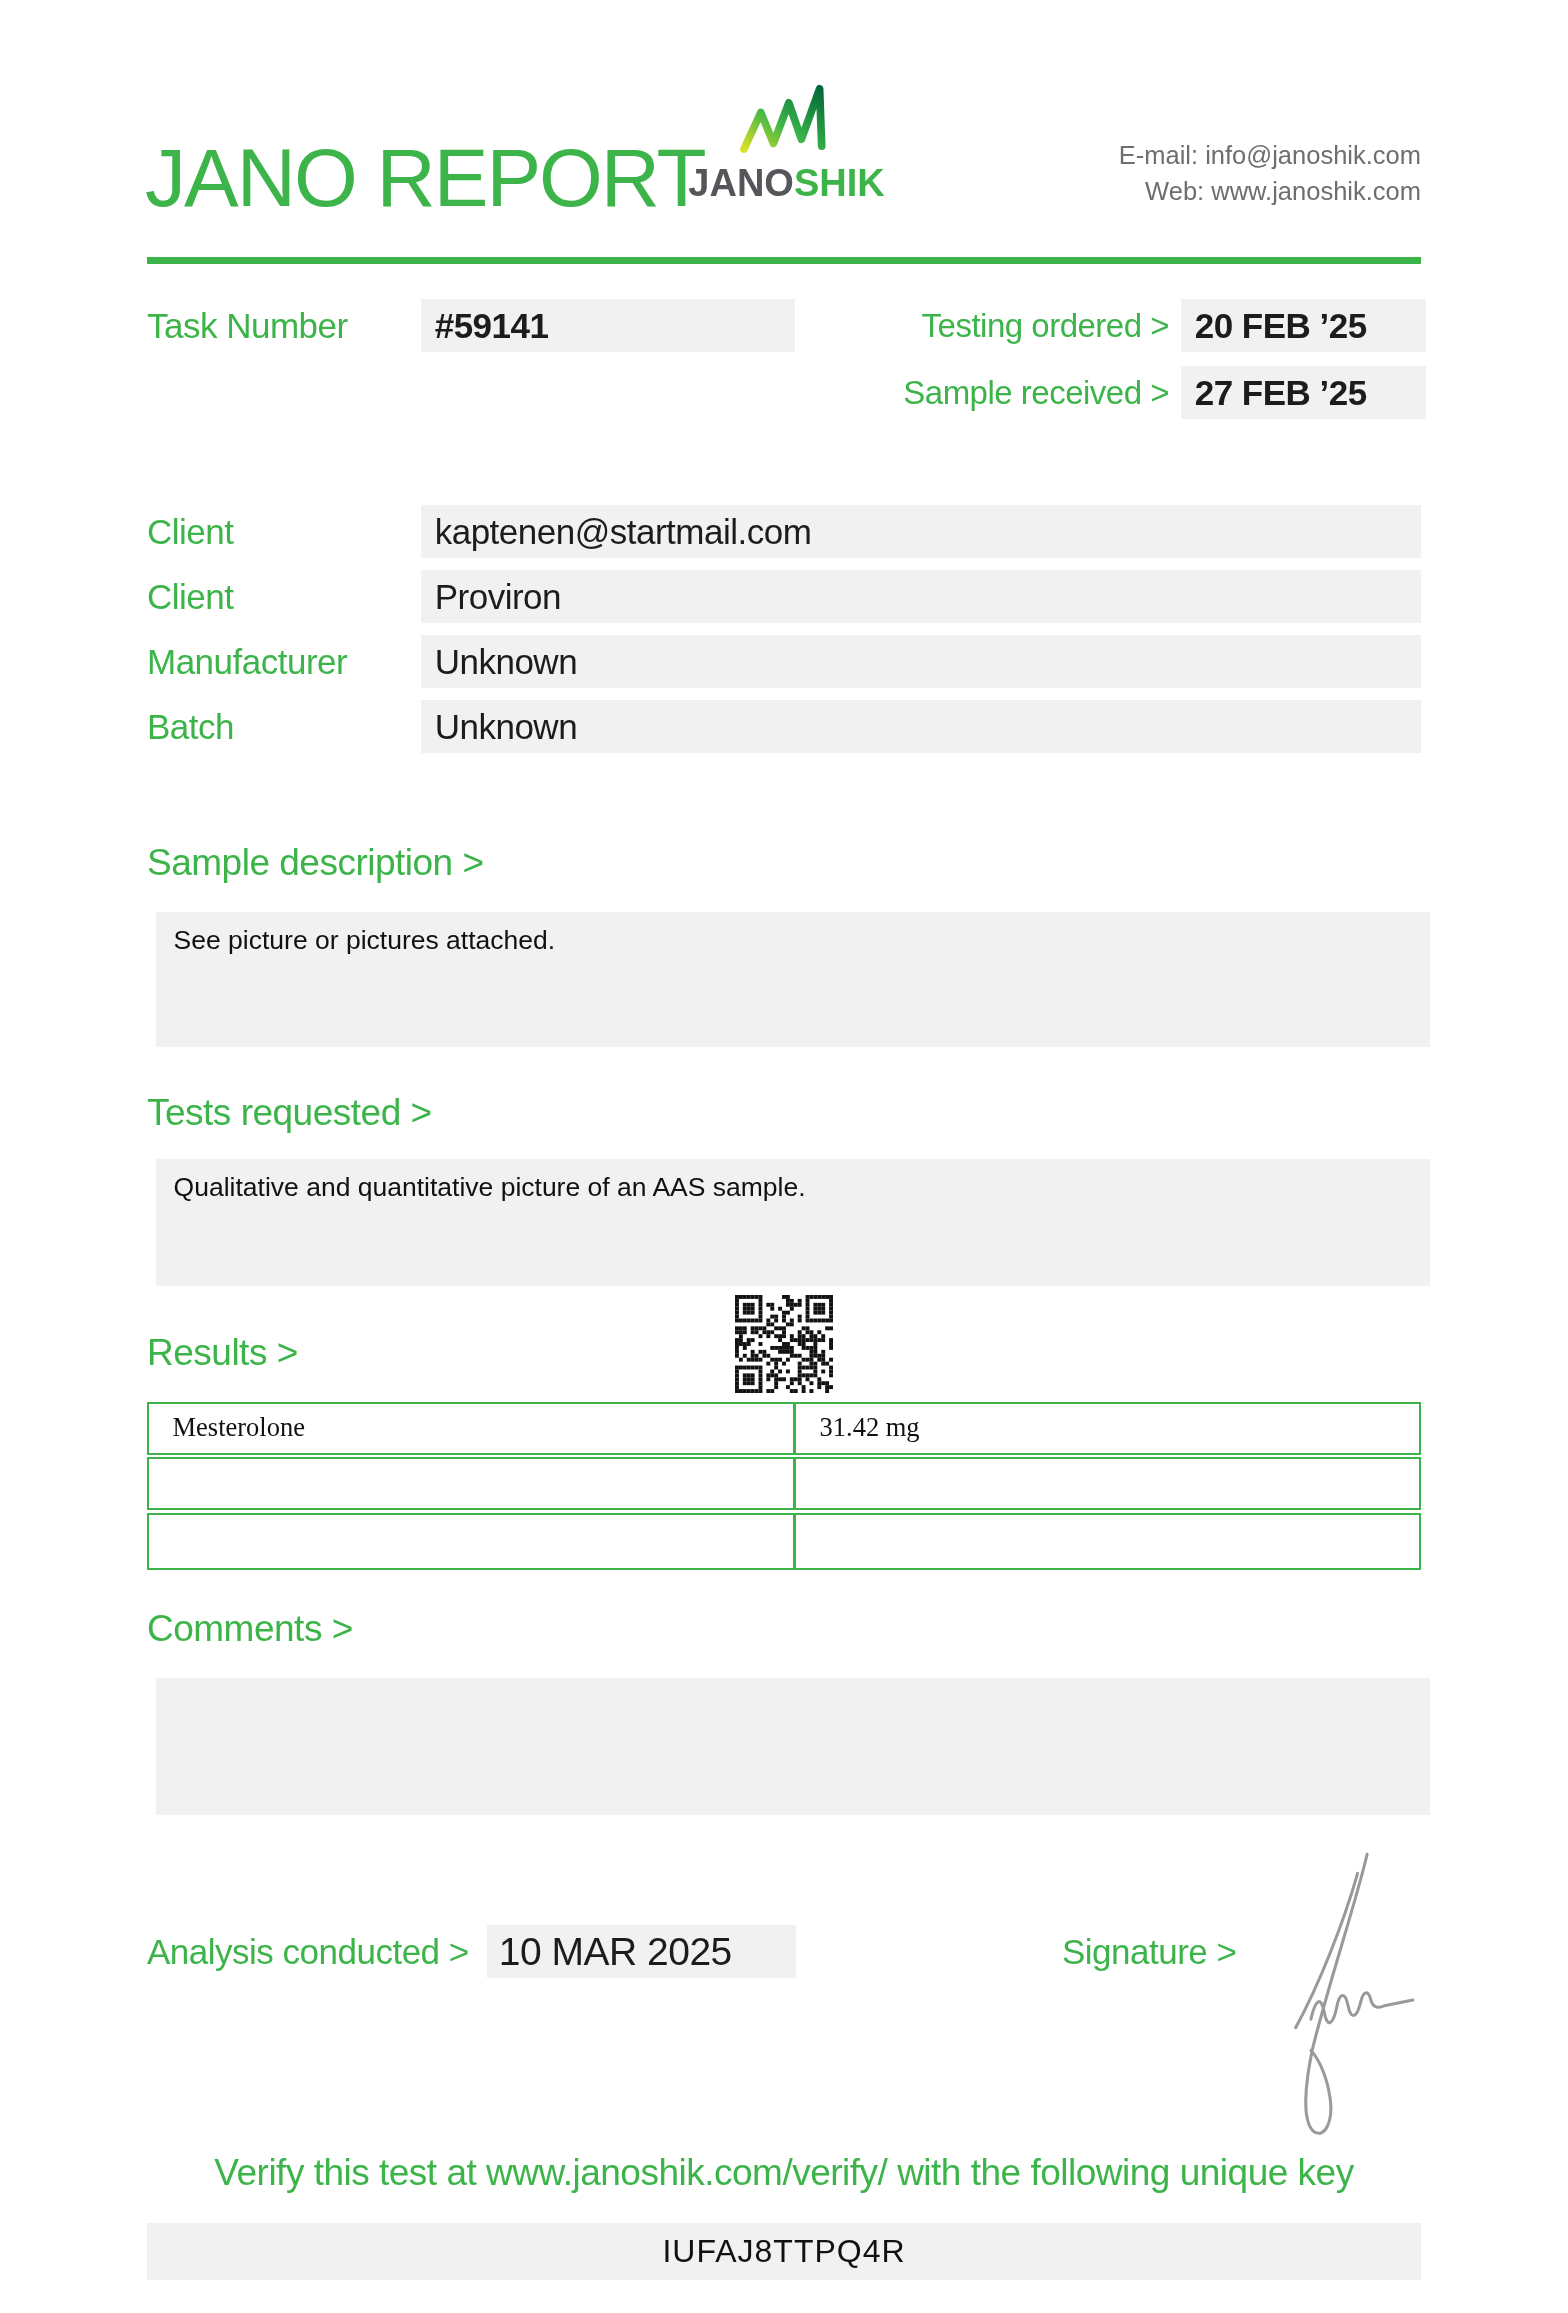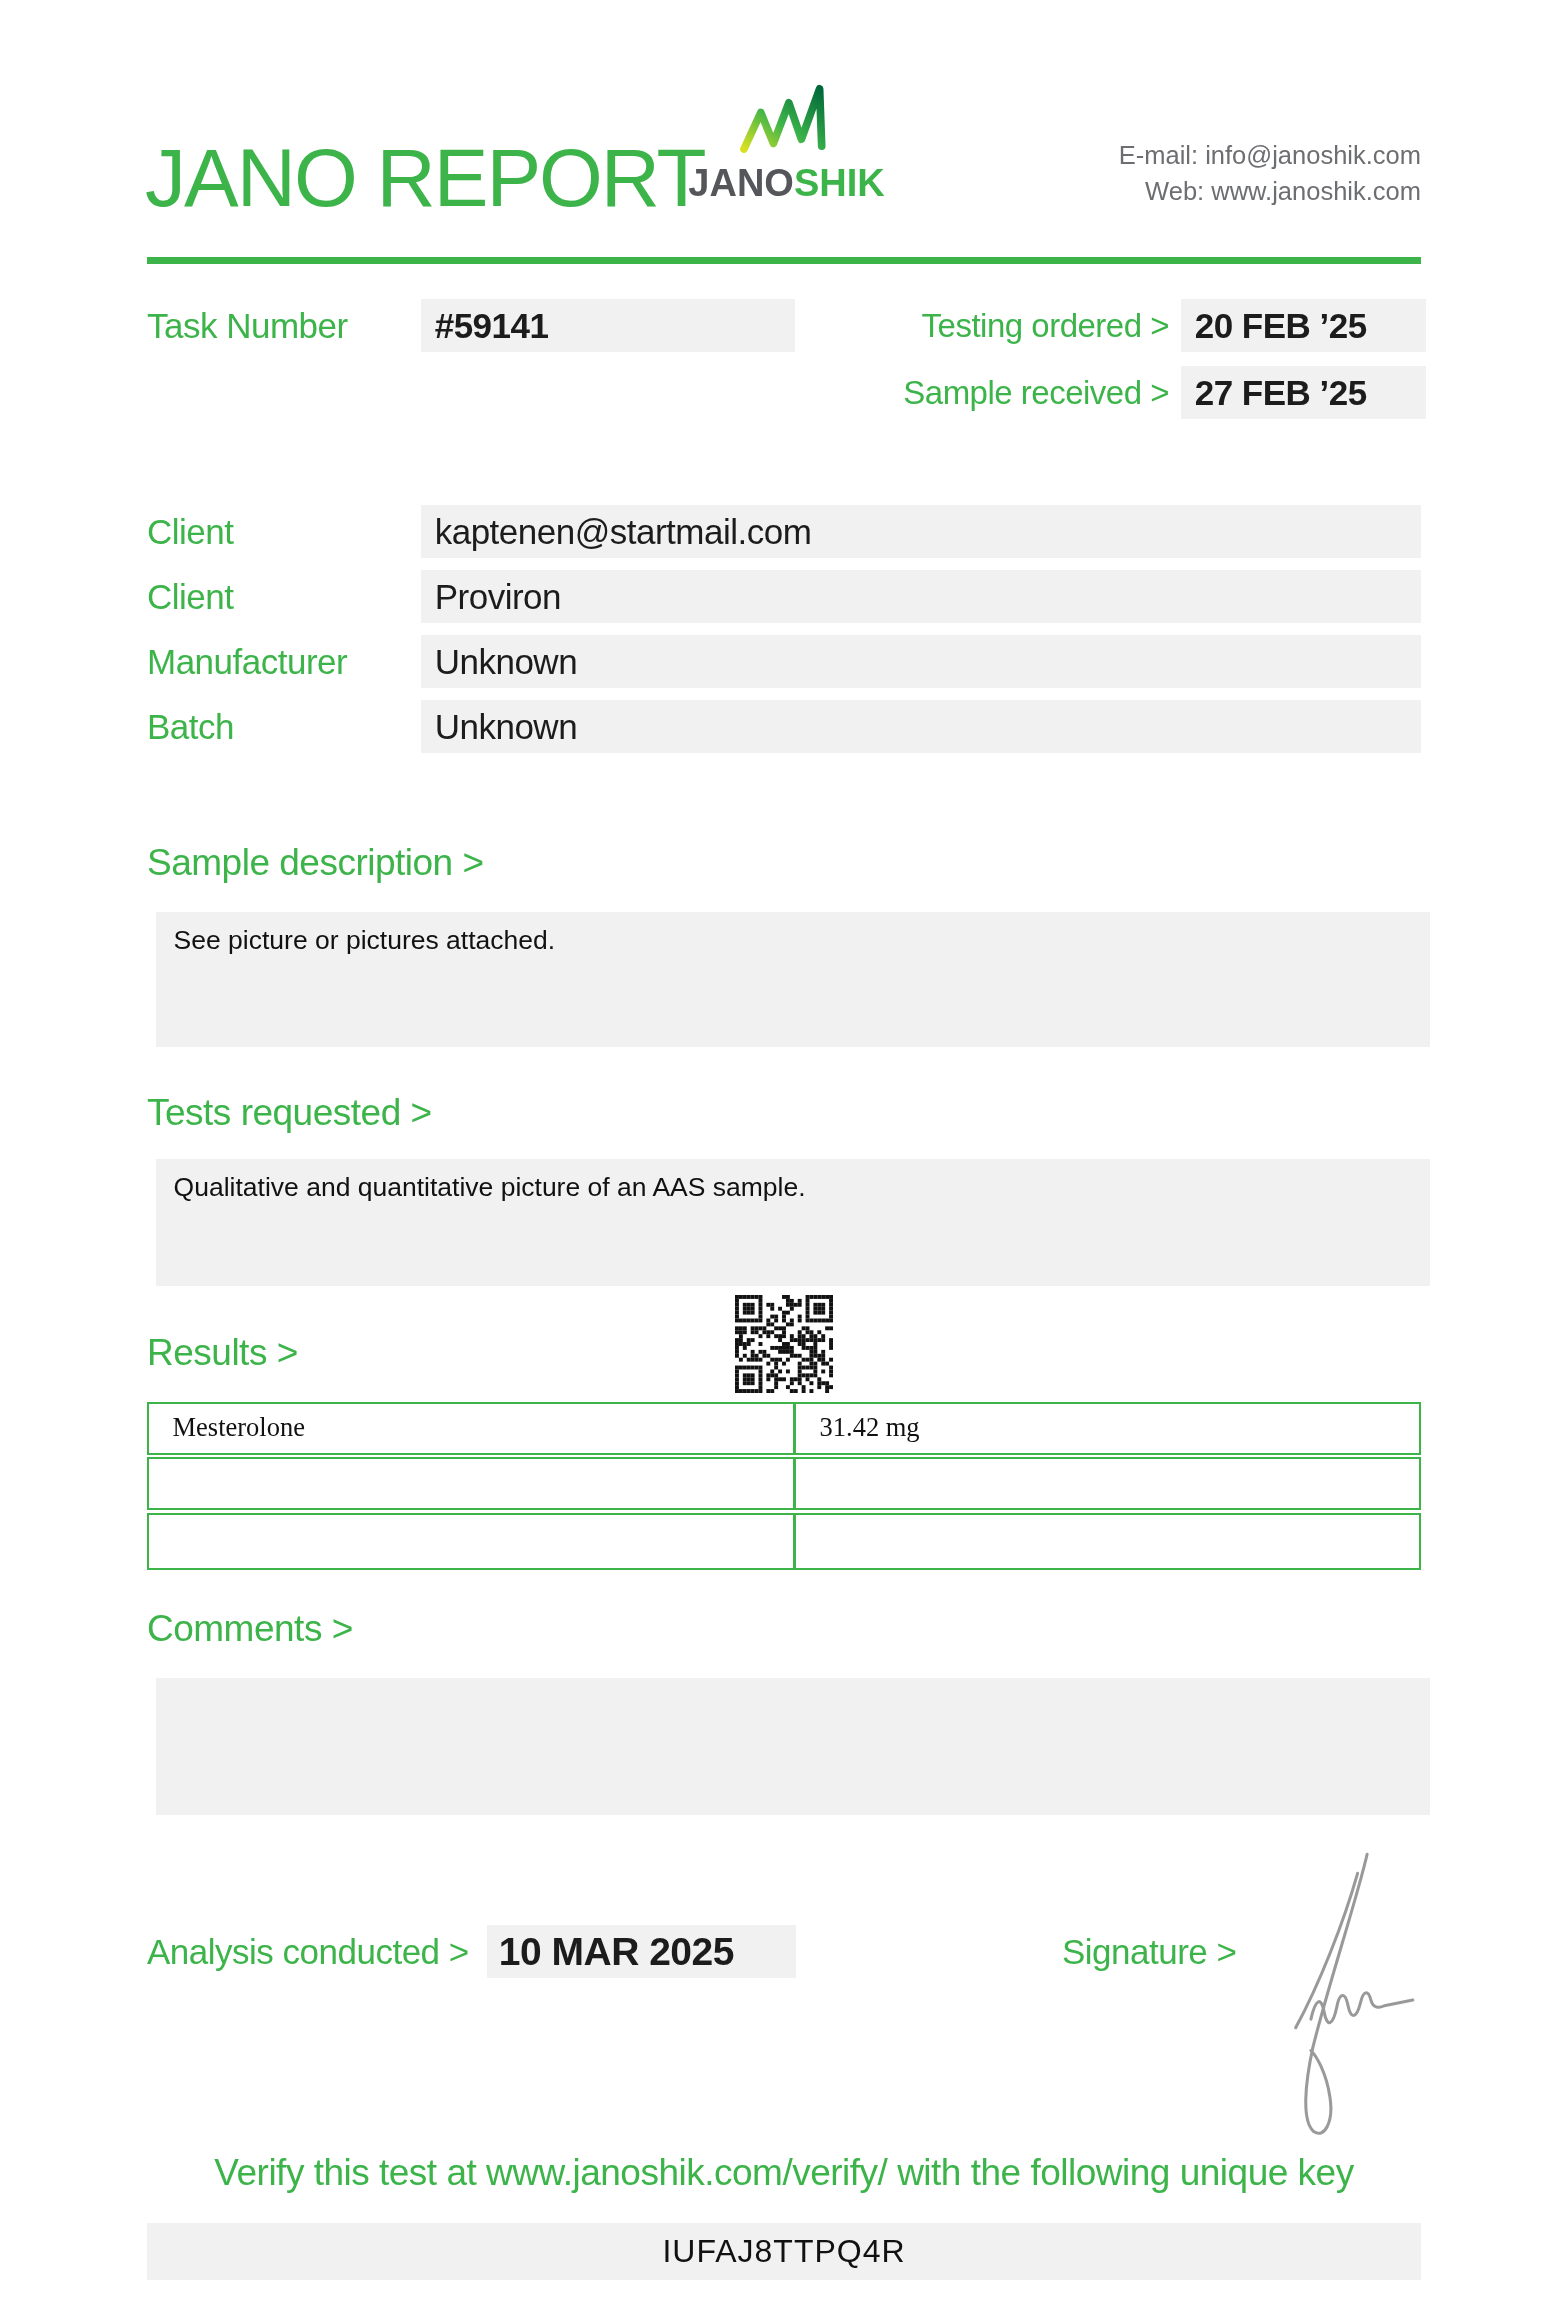--- a/index.html
+++ b/index.html
@@ -427,20 +427,20 @@
 
   <svg class="abs sig" viewBox="0 0 190 350" xmlns="http://www.w3.org/2000/svg">
     <g fill="none" stroke="#8f8f8f" stroke-width="3.2" stroke-linecap="round" stroke-linejoin="round" opacity="0.9">
       <path d="M103 32 C 92 80, 62 170, 46 235 C 38 272, 34 312, 47 323 C 58 331, 68 313, 64 287 C 60 261, 50 244, 44 238"></path>
       <path d="M93 52 C 78 105, 52 170, 28 214"></path>
       <path d="M44 205 c 5 -22 11 -24 14 -7 c 3 16 9 14 13 -5 c 3 -16 9 -17 12 -2 c 3 15 9 13 13 -3 c 3 -13 8 -14 11 -3 c 2 8 8 9 14 6 l 30 -6"></path>
     </g>
   </svg>
 
   <div class="abs lbl" style="left:147px;top:1925px;letter-spacing:-0.5px;">Analysis conducted &gt;</div>
-  <div class="abs datebox" style="font-weight:700;">10 MAR 2025</div>
+  <div class="abs datebox" style="font-weight:400;">10 MAR 2025</div>
   <div class="abs lbl" style="left:1062px;top:1925px;">Signature &gt;</div>
 
   <div class="abs verify">Verify this test at www.janoshik.com/verify/ with the following unique key</div>
   <div class="abs keybox">IUFAJ8TTPQ4R</div>
 
 </div>
 
 
 </body></html>

